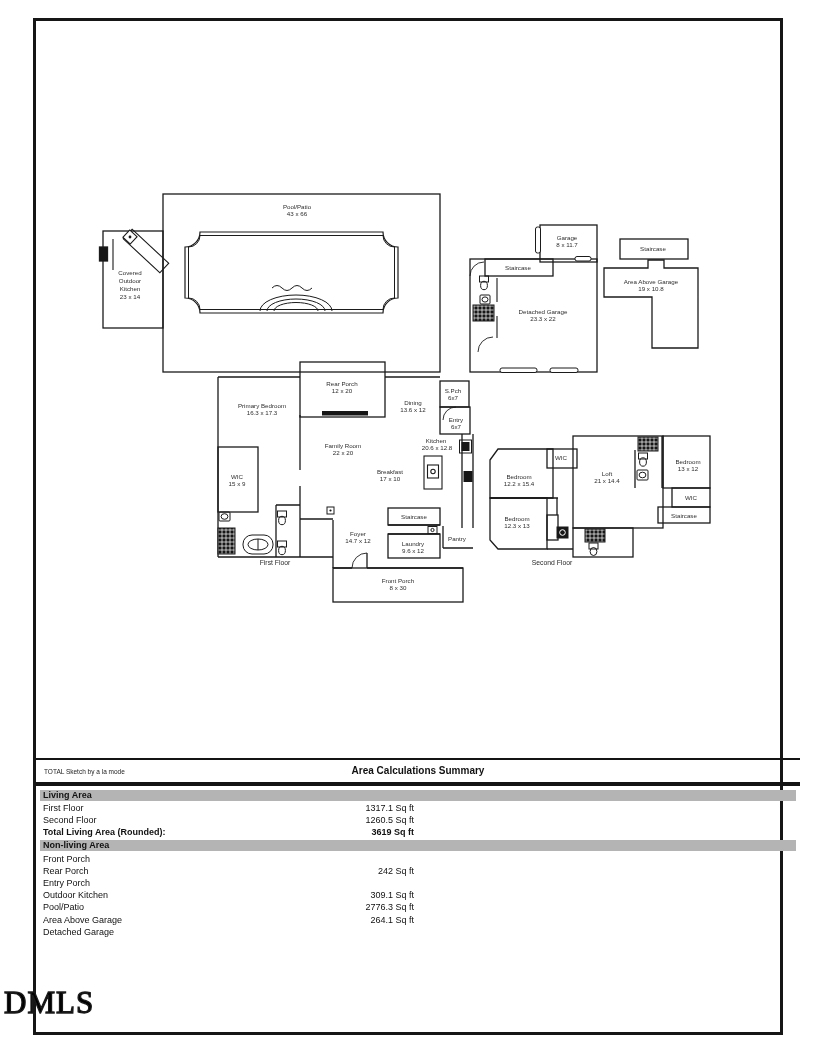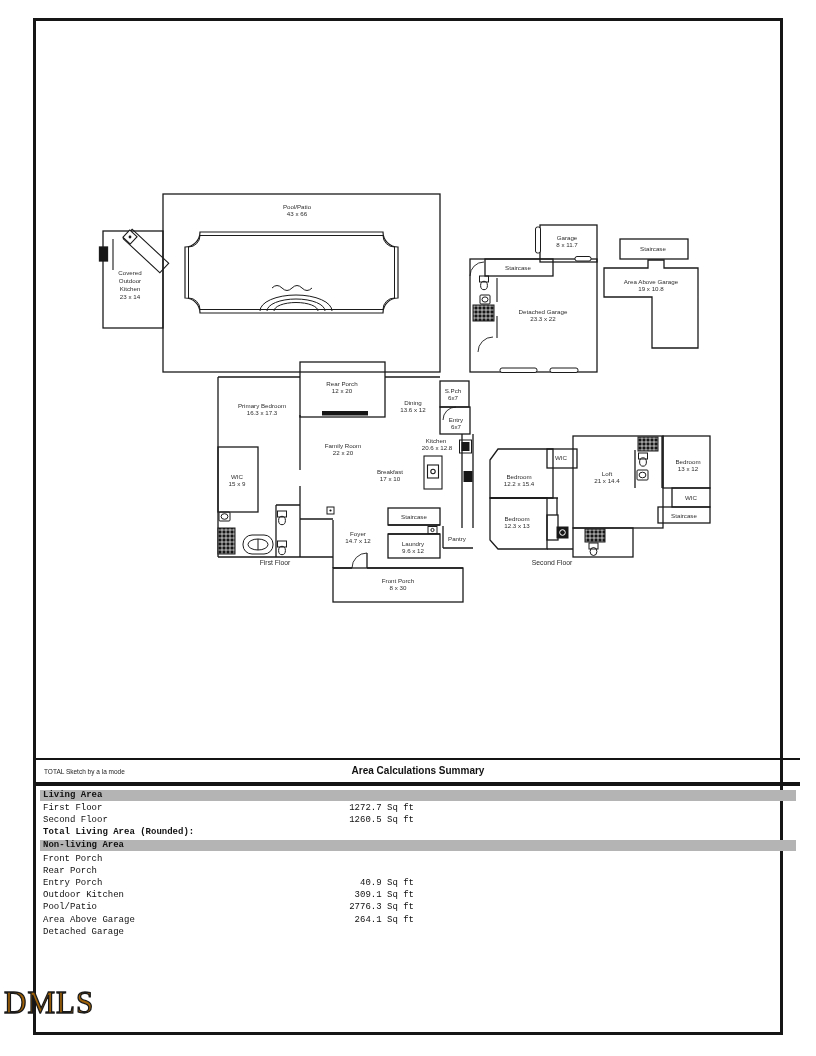--- a/index.html
+++ b/index.html
@@ -25,33 +25,33 @@
   }
   .sum-head{
     position:relative;height:22px;border-top:2.5px solid #141414;
     border-bottom:4px solid #141414;
   }
   .branding{position:absolute;left:8px;top:8px;font-size:6.5px;color:#222;}
   .sum-title{
     display:block;text-align:center;line-height:22px;
     font-size:10px;font-weight:bold;
   }
-  .sum-body{padding:2px 4px 0 4px;font-family:Liberation Mono, monospace;}
+  .sum-body{padding:2px 4px 0 4px;}
   .sec-bar{
     background:#b4b4b4;height:11px;line-height:11px;
     font-size:9px;font-weight:bold;padding-left:3px;margin:1.5px 0;
   }
   .row{position:relative;height:12.2px;line-height:12.2px;font-size:9px;}
   .row .rl{position:absolute;left:3px;top:0;white-space:nowrap;}
   .row .rv{position:absolute;left:0;top:0;width:374px;text-align:right;white-space:nowrap;}
   .row.bold{font-weight:bold;}
   
   .wm{
     position:absolute;left:4px;top:985px;z-index:5;
-    font-family:"Liberation Serif",serif;font-size:31px;color:#a16207;
+    font-family:"Liberation Serif",serif;font-size:31px;color:#000000;
     -webkit-text-stroke:1.3px #1a1a1a;letter-spacing:1px;
   }
 </style>
 </head>
 <body>
 
 <div class="frame"></div>
 
 <svg class="plan-svg" width="816" height="758" viewBox="0 0 816 758" xmlns="http://www.w3.org/2000/svg">
   <defs>
@@ -258,40 +258,41 @@
 
 <div class="summary">
   <div class="sum-head">
     <span class="branding">TOTAL Sketch by a la mode</span>
     <span class="sum-title">Area Calculations Summary</span>
   </div>
   <div class="sum-body">
 
     <div class="sec-bar">Living Area</div>
     <div class="row">
-      <span class="rv">1272.7 Sq ft</span>
+      <span class="rv">1317.1 Sq ft</span>
       <span class="rl">First Floor</span>
     </div>
     <div class="row">
       <span class="rv">1260.5 Sq ft</span>
       <span class="rl">Second Floor</span>
     </div>
     <div class="row bold">
+      <span class="rv">3619 Sq ft</span>
       <span class="rl">Total Living Area (Rounded):</span>
     </div>
 
     <div class="sec-bar">Non-living Area</div>
     <div class="row">
       <span class="rl">Front Porch</span>
     </div>
     <div class="row">
+      <span class="rv">242 Sq ft</span>
       <span class="rl">Rear Porch</span>
     </div>
     <div class="row">
-      <span class="rv">40.9 Sq ft</span>
       <span class="rl">Entry Porch</span>
     </div>
     <div class="row">
       <span class="rv">309.1 Sq ft</span>
       <span class="rl">Outdoor Kitchen</span>
     </div>
     <div class="row">
       <span class="rv">2776.3 Sq ft</span>
       <span class="rl">Pool/Patio</span>
     </div>

